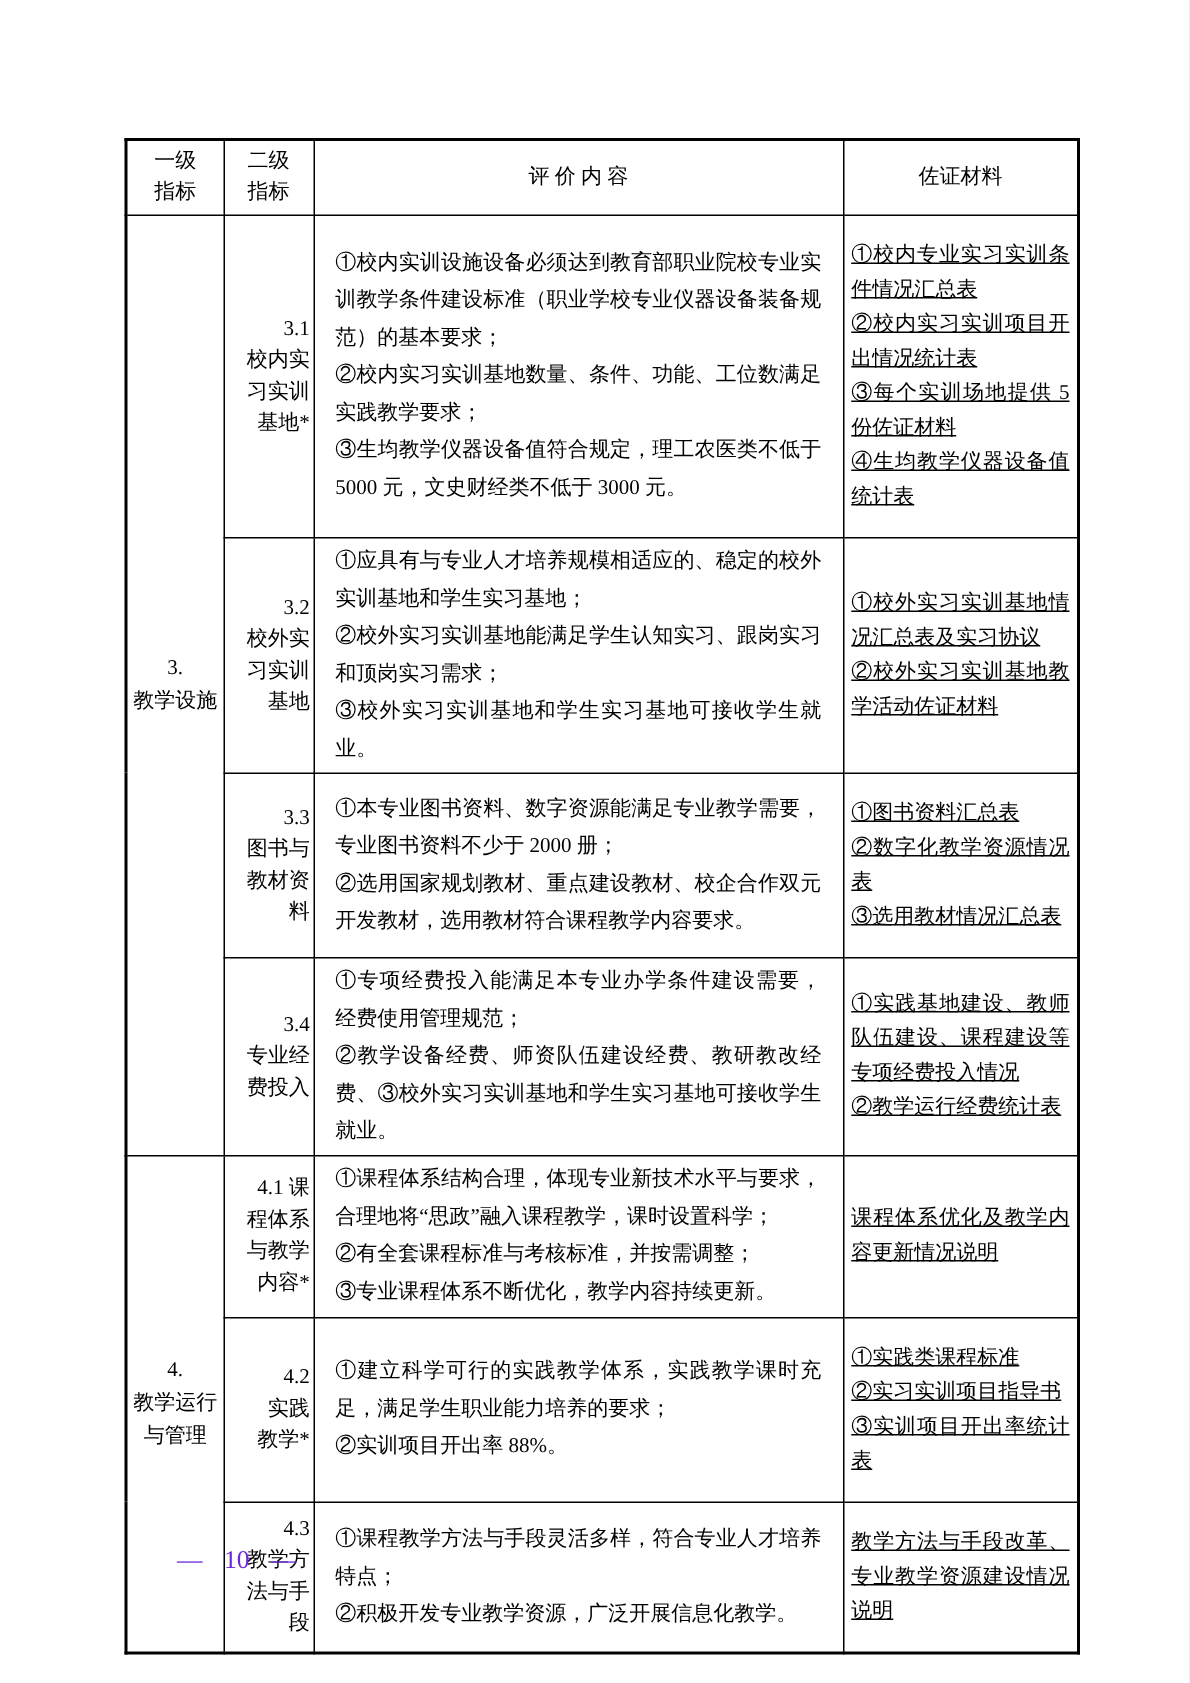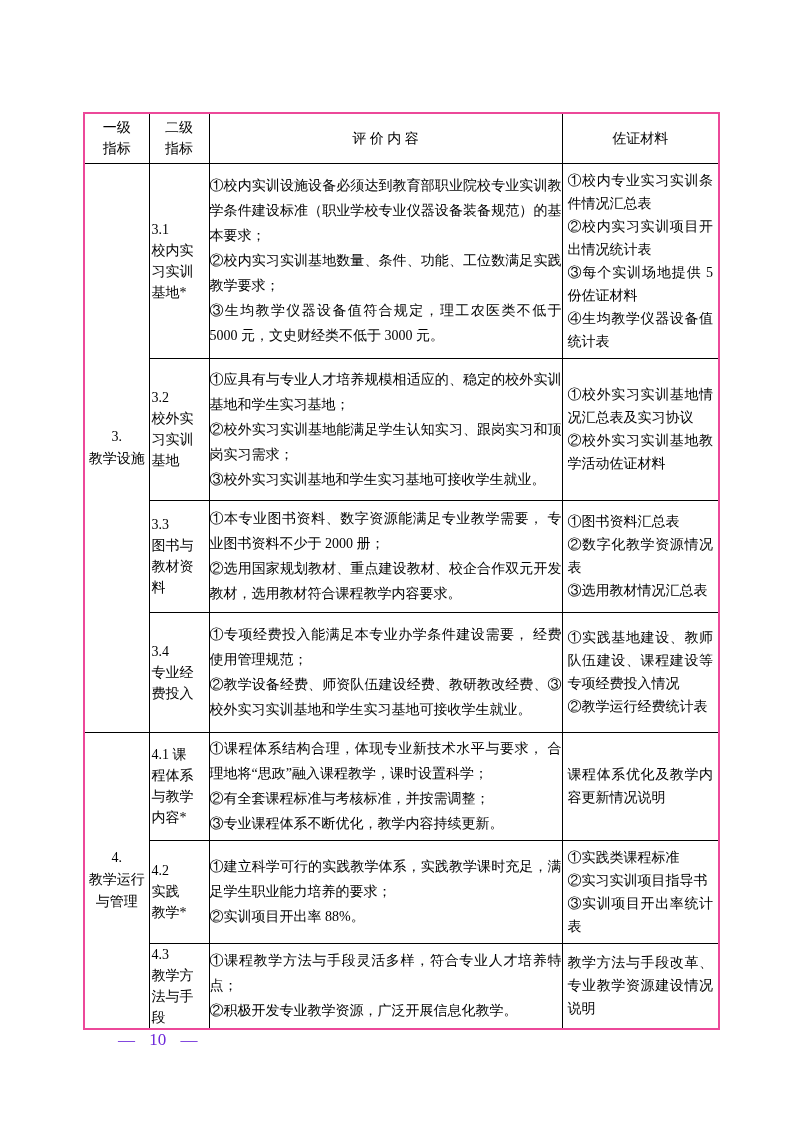--- a/index.html
+++ b/index.html
@@ -6,25 +6,25 @@
   .page{
     position:relative;
     width:793px;height:1122px;
     background:#ffffff;
     font-family:"Liberation Serif","DejaVu Serif",serif;
     color:#000;
     overflow:hidden;
   }
   table.eval{
     position:absolute;
-    left:83px;top:112px;
+    left:83px;top:92px;
     width:635px;
     border-collapse:collapse;
     table-layout:fixed;
-    border:2px solid #ec4899;
+    border:2px solid #000000;
   }
   table.eval th, table.eval td{
     border:1px solid #000;
     font-weight:normal;
     font-size:14px;
     vertical-align:middle;
     overflow:hidden;
   }
   th.hdr{
     white-space:pre-line;
@@ -33,38 +33,39 @@
     padding:2px 0;
   }
   td.lv1{
     white-space:pre-line;
     text-align:center;
     line-height:22px;
     padding:0 2px;
   }
   td.lv2{
     white-space:pre-line;
-    text-align:left;
+    text-align:right;
     line-height:21px;
     padding:0 2px;
   }
   td.content{
     white-space:pre-line;
     text-align:justify;
     line-height:25px;
-    padding:3px 0;
+    padding:3px 14px;
     vertical-align:middle;
     margin-left:12px;
   }
   td.materials{
     white-space:pre-line;
     text-align:justify;
     line-height:23px;
-    padding:5px 5px;
+    padding:15px 5px;
     vertical-align:middle;
+    text-decoration:underline;
   }
   .footer-pageno{
     position:absolute;
     left:118px;
     top:1030px;
     font-size:17px;
     word-spacing:10px;
     color:#6d28d9;
   }
 </style>

